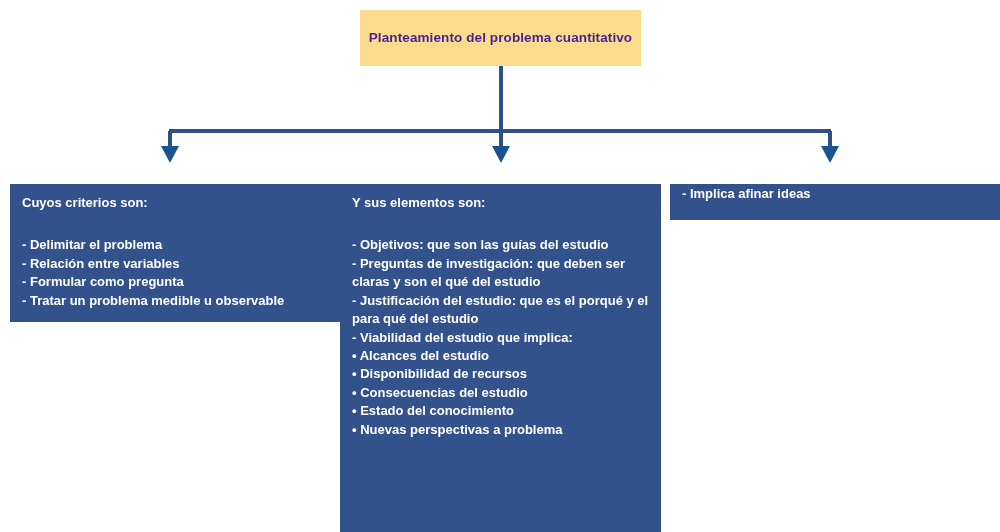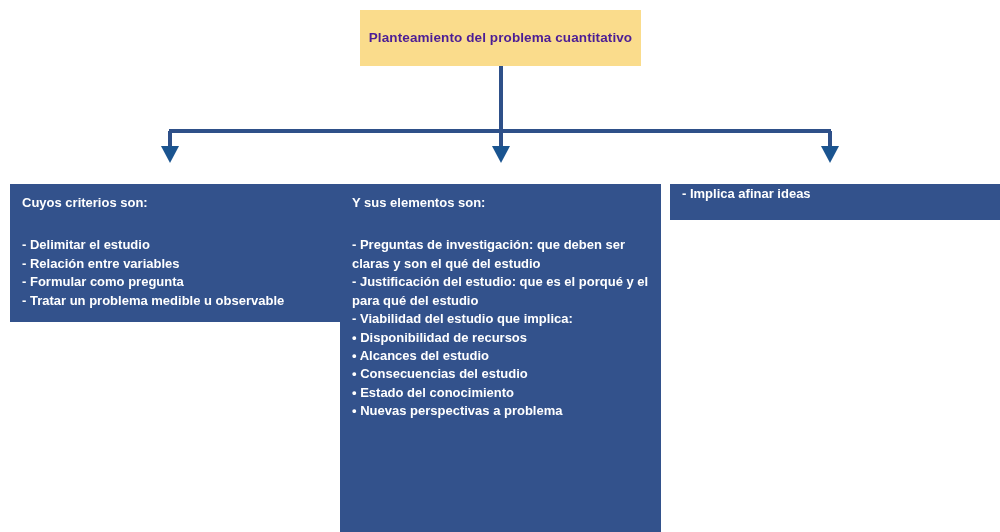--- a/index.html
+++ b/index.html
@@ -132,36 +132,37 @@
   </svg>
 
   <div class="root-node">
     <span class="root-node-label">Planteamiento del problema cuantitativo</span>
   </div>
 
   <div class="branch-box" id="box-criterios">
     <div class="branch-heading">Cuyos criterios son:</div>
     <div class="gap-after-heading"></div>
     <ul class="branch-list">
-      <li>- Delimitar el estudio</li>
+      <li>- Delimitar el problema</li>
       <li>- Relación entre variables</li>
       <li>- Formular como pregunta</li>
       <li>- Tratar un problema medible u observable</li>
     </ul>
   </div>
 
   <div class="branch-box" id="box-elementos">
     <div class="branch-heading">Y sus elementos son:</div>
     <div class="gap-after-heading"></div>
     <ul class="branch-list">
+      <li>- Objetivos: que son las guías del estudio</li>
       <li>- Preguntas de investigación: que deben ser claras y son el qué del estudio</li>
       <li>- Justificación del estudio: que es el porqué y el para qué del estudio</li>
       <li>- Viabilidad del estudio que implica:</li>
+      <li>• Alcances del estudio</li>
       <li>• Disponibilidad de recursos</li>
-      <li>• Alcances del estudio</li>
       <li>• Consecuencias del estudio</li>
       <li>• Estado del conocimiento</li>
       <li>• Nuevas perspectivas a problema</li>
     </ul>
   </div>
 
   <div class="branch-box" id="box-implica">
     <div class="branch-heading">- Implica afinar ideas</div>
   </div>
 

